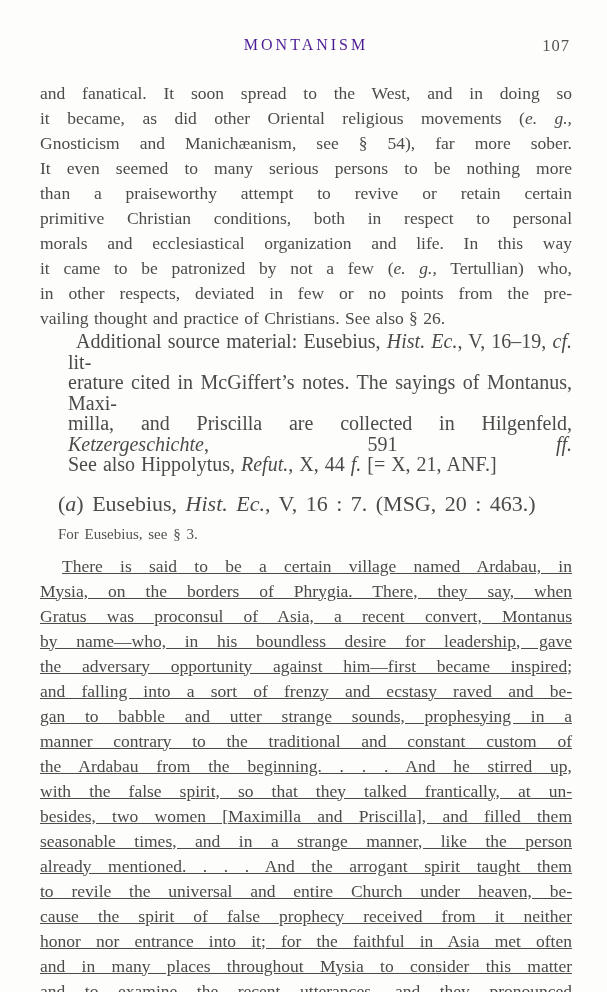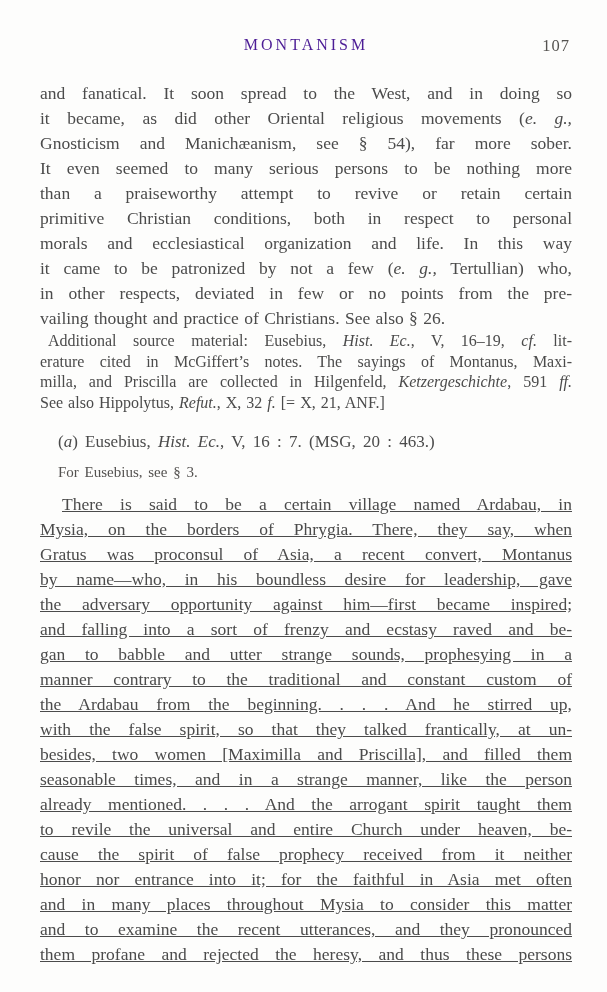--- a/index.html
+++ b/index.html
@@ -48,27 +48,28 @@
   }
   .it { font-style: italic; }
   .intro {
     margin-top: 25px;
     font-size: 17.5px;
     line-height: 25px;
     word-spacing: 1px;
   }
   .note {
     margin-top: 0px;
-    font-size: 16px;
+    font-size: 20px;
     line-height: 20.5px;
     word-spacing: 1px;
+    margin-left: 28px;
   }
   .heading {
     margin-top: 16px;
-    font-size: 17px;
+    font-size: 22px;
     line-height: 26px;
     text-indent: 18px;
     word-spacing: 3px;
   }
   .subnote {
     margin-top: 7px;
     font-size: 15px;
     line-height: 20px;
     text-indent: 18px;
     word-spacing: 2px;
@@ -102,21 +103,21 @@
       <div class="line j"><span>morals and ecclesiastical organization and life.  In this way</span></div>
       <div class="line j"><span>it came to be patronized by not a few (</span><span class="it">e. g.,</span><span> Tertullian) who,</span></div>
       <div class="line j"><span>in other respects, deviated in few or no points from the pre-</span></div>
       <div class="line"><span>vailing thought and practice of Christians.  See also § 26.</span></div>
     </div>
 
   <div class="note">
       <div class="line j" style="text-indent: 8px;"><span>Additional source material:  Eusebius, </span><span class="it">Hist. Ec.</span><span>, V, 16–19, </span><span class="it">cf.</span><span> lit-</span></div>
       <div class="line j"><span>erature cited in McGiffert’s notes.  The sayings of Montanus, Maxi-</span></div>
       <div class="line j"><span>milla, and Priscilla are collected in Hilgenfeld, </span><span class="it">Ketzergeschichte</span><span>, 591 </span><span class="it">ff.</span></div>
-      <div class="line"><span>See also Hippolytus, </span><span class="it">Refut.</span><span>, X, 32 </span><span class="it">f.</span><span>  [= X, 21, ANF.]</span></div>
+      <div class="line"><span>See also Hippolytus, </span><span class="it">Refut.</span><span>, X, 44 </span><span class="it">f.</span><span>  [= X, 21, ANF.]</span></div>
     </div>
 
   <div class="heading line"><span>(</span><span class="it">a</span><span>)  Eusebius, </span><span class="it">Hist. Ec.</span><span>, V, 16 : 7.  (MSG, 20 : 463.)</span></div>
 
   <div class="subnote line"><span>For Eusebius, see § 3.</span></div>
 
   <div class="excerpt">
       <div class="line j" style="text-indent: 22px;"><span>There is said to be a certain village named Ardabau, in</span></div>
       <div class="line j"><span>Mysia, on the borders of Phrygia.  There, they say, when</span></div>
       <div class="line j"><span>Gratus was proconsul of Asia, a recent convert, Montanus</span></div>

